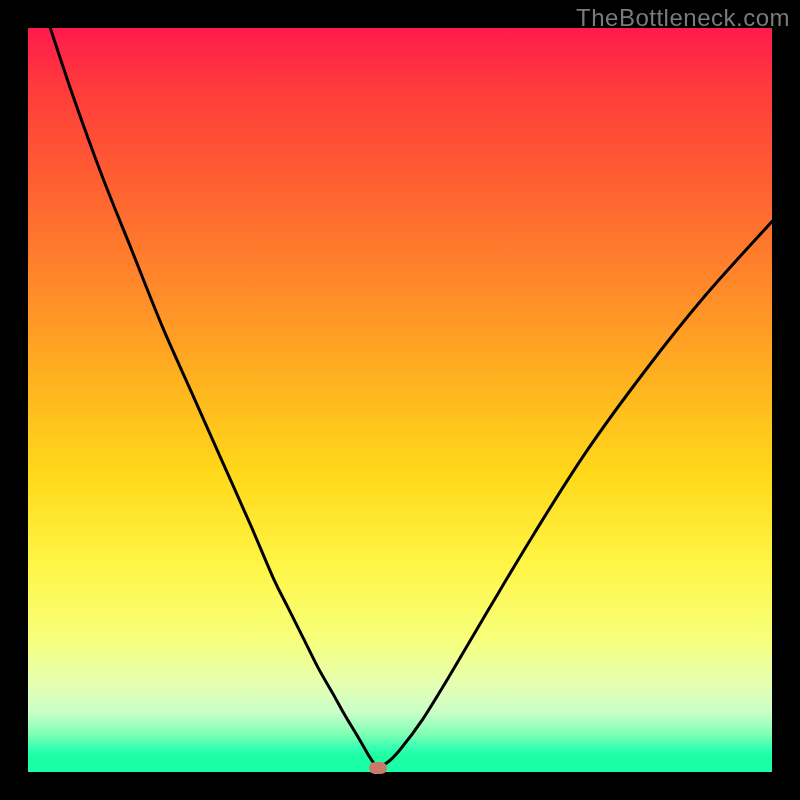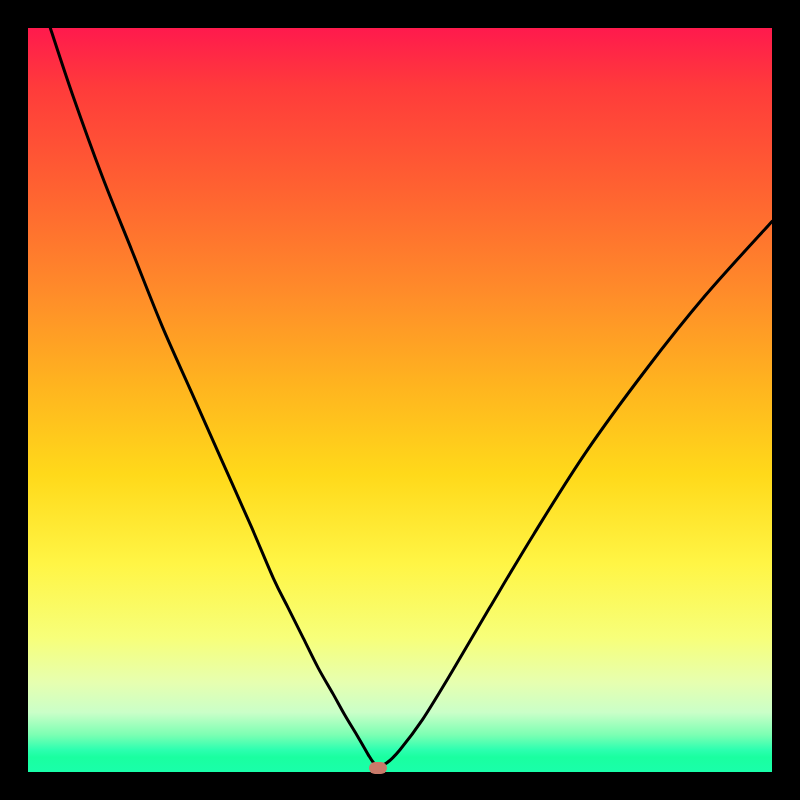--- a/index.html
+++ b/index.html
@@ -78,14 +78,15 @@
   <div class="plot-area">
 
     <svg class="curve" viewBox="0 0 744 744" preserveAspectRatio="none">
       <path id="curve-path" d="M 22.32,0 C 26.04,11.159999999999988 35.96,42.159999999999926 44.64,66.95999999999992 C 53.32,91.75999999999992 64.48,122.75999999999993 74.4,148.79999999999995 C 84.32000000000001,174.83999999999997 94.24000000000001,198.40000000000003 104.16000000000001,223.20000000000005 C 114.08000000000001,248.00000000000006 123.99999999999999,274.04 133.92,297.6 C 143.83999999999997,321.16 153.76,342.24 163.68,364.56 C 173.60000000000002,386.88 183.52,409.20000000000005 193.44,431.52000000000004 C 203.35999999999999,453.84000000000003 214.51999999999998,478.64000000000004 223.2,498.48 C 231.88,518.32 239.32000000000002,536.92 245.52,550.56 C 251.72,564.1999999999999 255.44,570.3999999999999 260.4,580.3199999999999 C 265.35999999999996,590.24 270.31999999999994,600.1600000000001 275.28,610.08 C 280.24,620 285.20000000000005,630.5400000000001 290.16,639.84 C 295.12,649.14 300.7,658.192 305.03999999999996,665.88 C 309.37999999999994,673.568 312.47999999999996,679.52 316.2,685.968 C 319.92,692.4159999999999 324.26,699.36 327.36,704.568 C 330.46000000000004,709.776 332.56800000000004,713.3720000000001 334.8,717.216 C 337.032,721.06 339.01599999999996,724.78 340.75199999999995,727.632 C 342.48799999999994,730.4839999999999 343.72799999999995,732.592 345.21599999999995,734.328 C 346.70399999999995,736.064 347.448,737.924 349.68,738.048 C 351.91200000000003,738.172 354.88800000000003,737.8 358.608,735.072 C 362.328,732.344 366.048,728.872 372,721.68 C 377.952,714.4879999999999 385.64,704.9399999999999 394.32,691.92 C 403,678.9 412.91999999999996,662.16 424.08,643.56 C 435.24,624.9599999999999 447.64,603.26 461.28,580.3199999999999 C 474.91999999999996,557.3799999999999 489.8,531.9599999999999 505.92,505.91999999999996 C 522.04,479.88 539.4,451.36 558,424.08 C 576.6,396.79999999999995 597.68,368.28 617.52,342.23999999999995 C 637.36,316.19999999999993 655.96,292.64 677.0400000000001,267.84 C 698.1200000000001,243.04 732.84,205.84000000000003 744,193.44000000000005" fill="none" stroke="#000" stroke-width="3" stroke-linecap="round" stroke-linejoin="round"></path>
     </svg>
 
     <div id="min-marker" class="marker" style="left: 349.68px; top: 739.536px; background: rgb(201, 122, 106);"></div>
 
   </div>
 
+  <div class="watermark">TheBottleneck.com</div>
 
 </div>
 
 </body></html>

